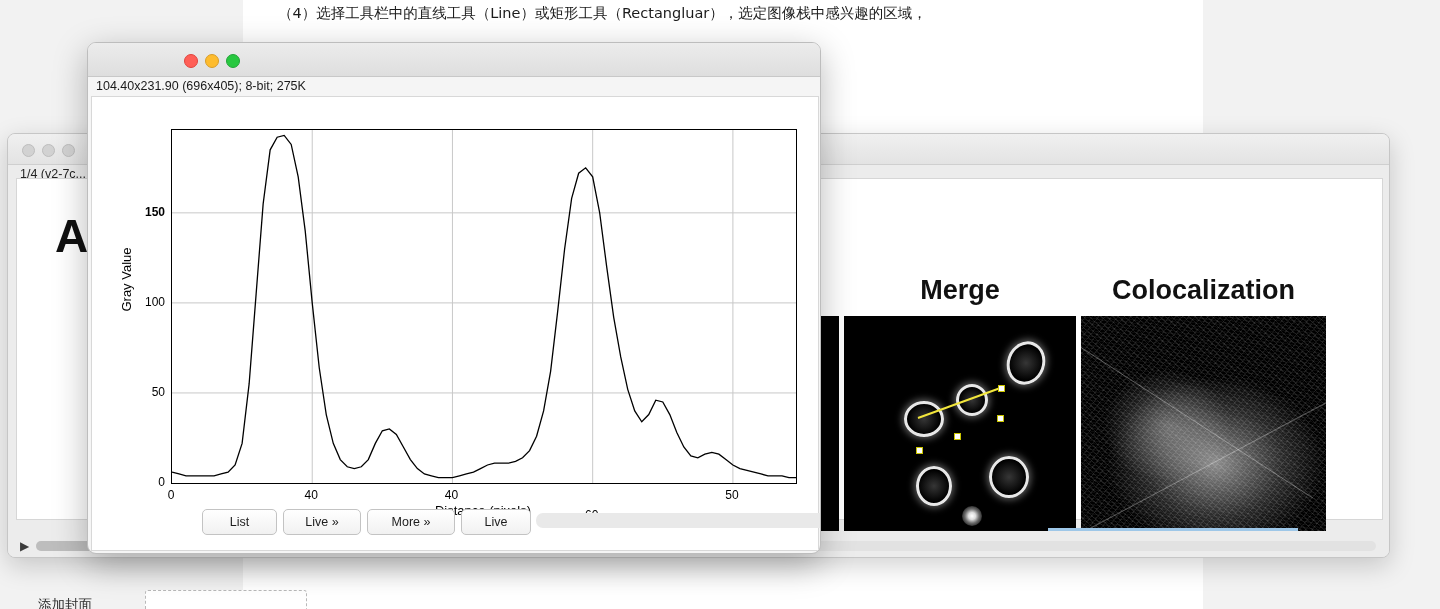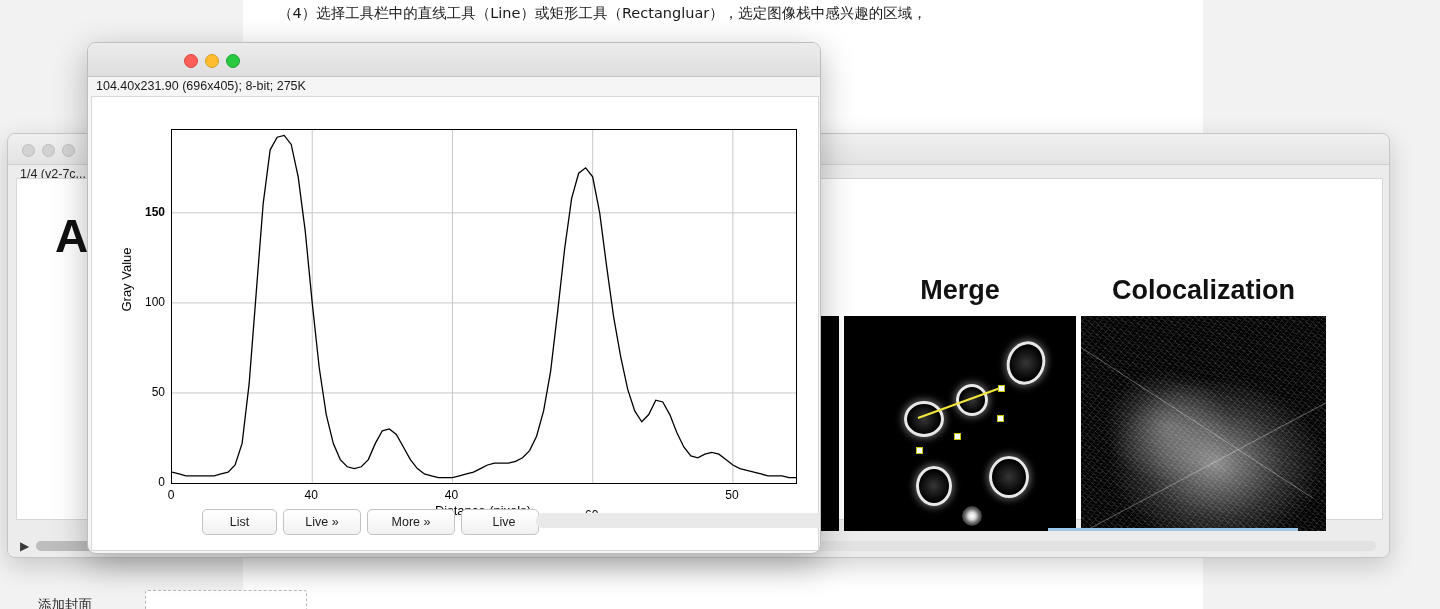--- a/index.html
+++ b/index.html
@@ -385,21 +385,21 @@
     font-size: 12.5px;
     color: #1d1d1d;
     line-height: 24px;
     text-align: center;
     font-family: "Liberation Sans", sans-serif;
     cursor: default;
   }
   #btn-list { left: 96px; width: 73px; }
   #btn-data { left: 177px; width: 76px; }
   #btn-more { left: 261px; width: 86px; }
-  #btn-live { left: 355px; width: 68px; padding-left: 8px; }
+  #btn-live { left: 355px; width: 68px; }
   #plot-bottom-scroll {
     position: absolute;
     left: 430px;
     top: 4px;
     width: 290px;
     height: 15px;
     background: #e9e9e9;
     border-radius: 7px;
   }
 </style>

